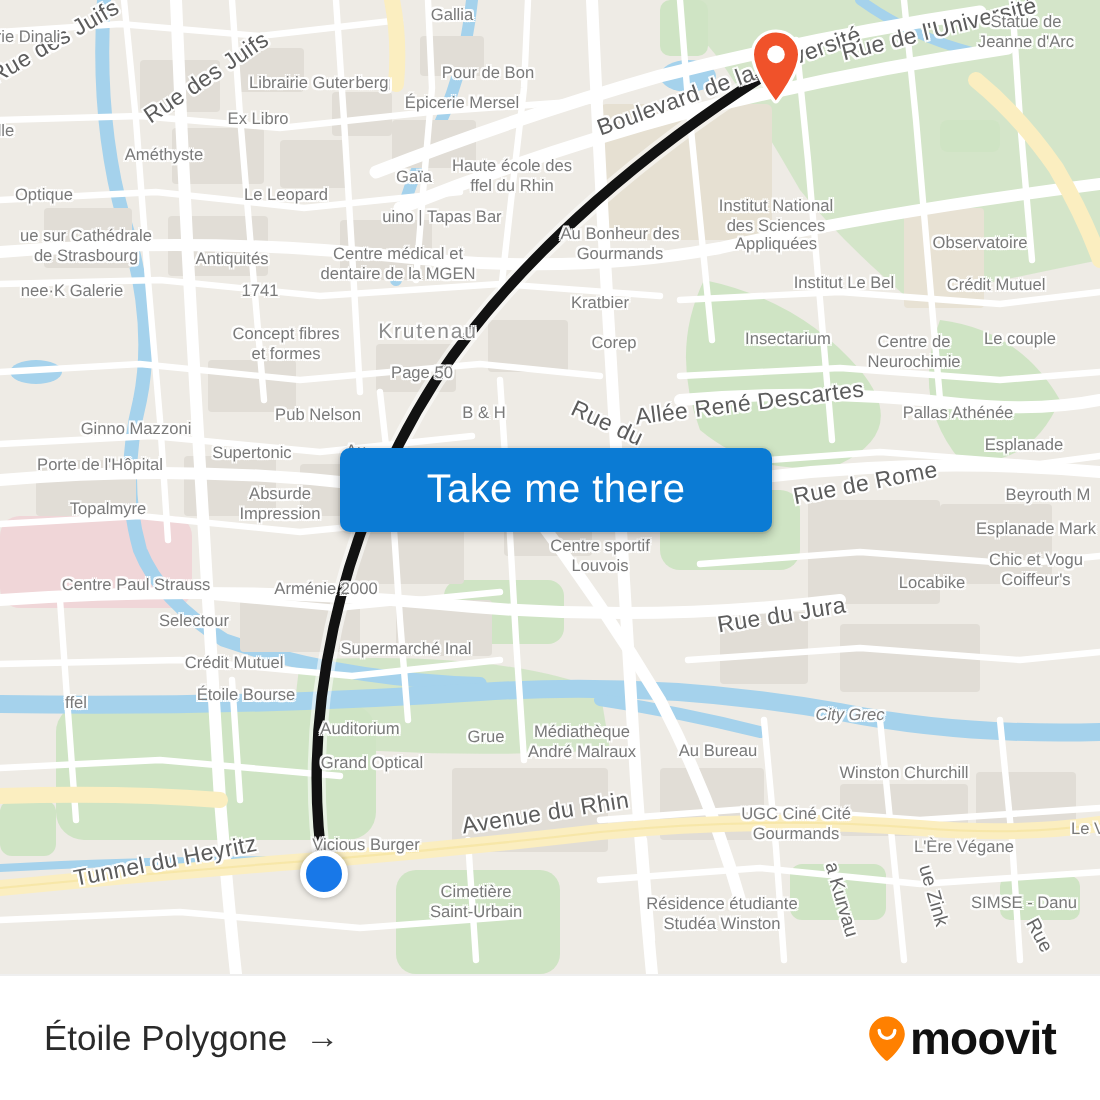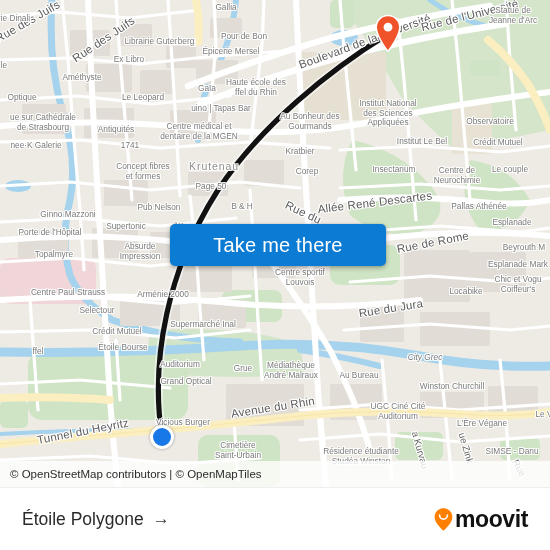--- a/index.html
+++ b/index.html
@@ -335,44 +335,41 @@
         <div class="lbl poi" style="left: 243px; top: 369px;">Grue</div>
         <div class="lbl poi" style="left: 291px; top: 371px;">Médiathèque
 André Malraux</div>
         <div class="lbl poi" style="left: 359px; top: 376px;">Au Bureau</div>
         <div class="lbl road" style="left: 83px; top: 432px; transform: translate(-50%, -50%) rotate(-11deg);">Tunnel du Heyritz</div>
         <div class="lbl road" style="left: 273px; top: 408px; transform: translate(-50%, -50%) rotate(-9deg);">Avenue du Rhin</div>
         <div class="lbl poi" style="left: 183px; top: 423px;">Vicious Burger</div>
         <div class="lbl poi" style="left: 238px; top: 451px;">Cimetière
 Saint-Urbain</div>
         <div class="lbl poi" style="left: 398px; top: 412px;">UGC Ciné Cité
-Auditorium</div>
+Gourmands</div>
         <div class="lbl poi" style="left: 452px; top: 387px;">Winston Churchill</div>
         <div class="lbl poi" style="left: 482px; top: 424px;">L'Ère Végane</div>
         <div class="lbl poi" style="left: 544px; top: 415px;">Le V</div>
         <div class="lbl poi" style="left: 361px; top: 457px;">Résidence étudiante
 Studéa Winston</div>
         <div class="lbl poi" style="left: 512px; top: 452px; text-align: center;">SIMSE - Danu</div>
         <div class="lbl road-sm" style="left: 420px; top: 450px; transform: translate(-50%, -50%) rotate(74deg);">a Kurvau</div>
         <div class="lbl road-sm" style="left: 466px; top: 448px; transform: translate(-50%, -50%) rotate(74deg);">ue Zink</div>
         <div class="lbl road-sm" style="left: 519px; top: 468px; transform: translate(-50%, -50%) rotate(62deg);">Rue</div>
       </div>
 
     <svg id="pin" viewBox="0 0 28 38">
       <path d="M14 1.5C7.4 1.5 2.2 6.7 2.2 13.3c0 8.6 10 22 11.1 23.4.3.4.9.4 1.2 0 1.2-1.5 11.3-14.8 11.3-23.4C25.8 6.7 20.6 1.5 14 1.5z" fill="#f0522a" stroke="#ffffff" stroke-width="1.6"></path>
       <circle cx="14" cy="13.2" r="4.4" fill="#ffffff"></circle>
     </svg>
 
     <div id="startdot"></div>
 
     <button id="cta">Take me there</button>
 
-    <div id="attrib">
-      <span>© OpenStreetMap contributors | © OpenMapTiles</span>
-    </div>
   </div>
 
   <div id="footer">
     <div id="trip">
       <span>Étoile Polygone</span>
       <span class="arrow">→</span>
     </div>
     <div id="logo">
       <svg width="21" height="24" viewBox="0 0 21 24">
         <path d="M10.5 1.2C5.6 1.2 1.6 5.1 1.6 10c0 6 7.6 12.6 8.3 13.2.3.3.8.3 1.1 0 .8-.6 8.4-7.2 8.4-13.2 0-4.9-4-8.8-8.9-8.8z" fill="#ff8000"></path>

